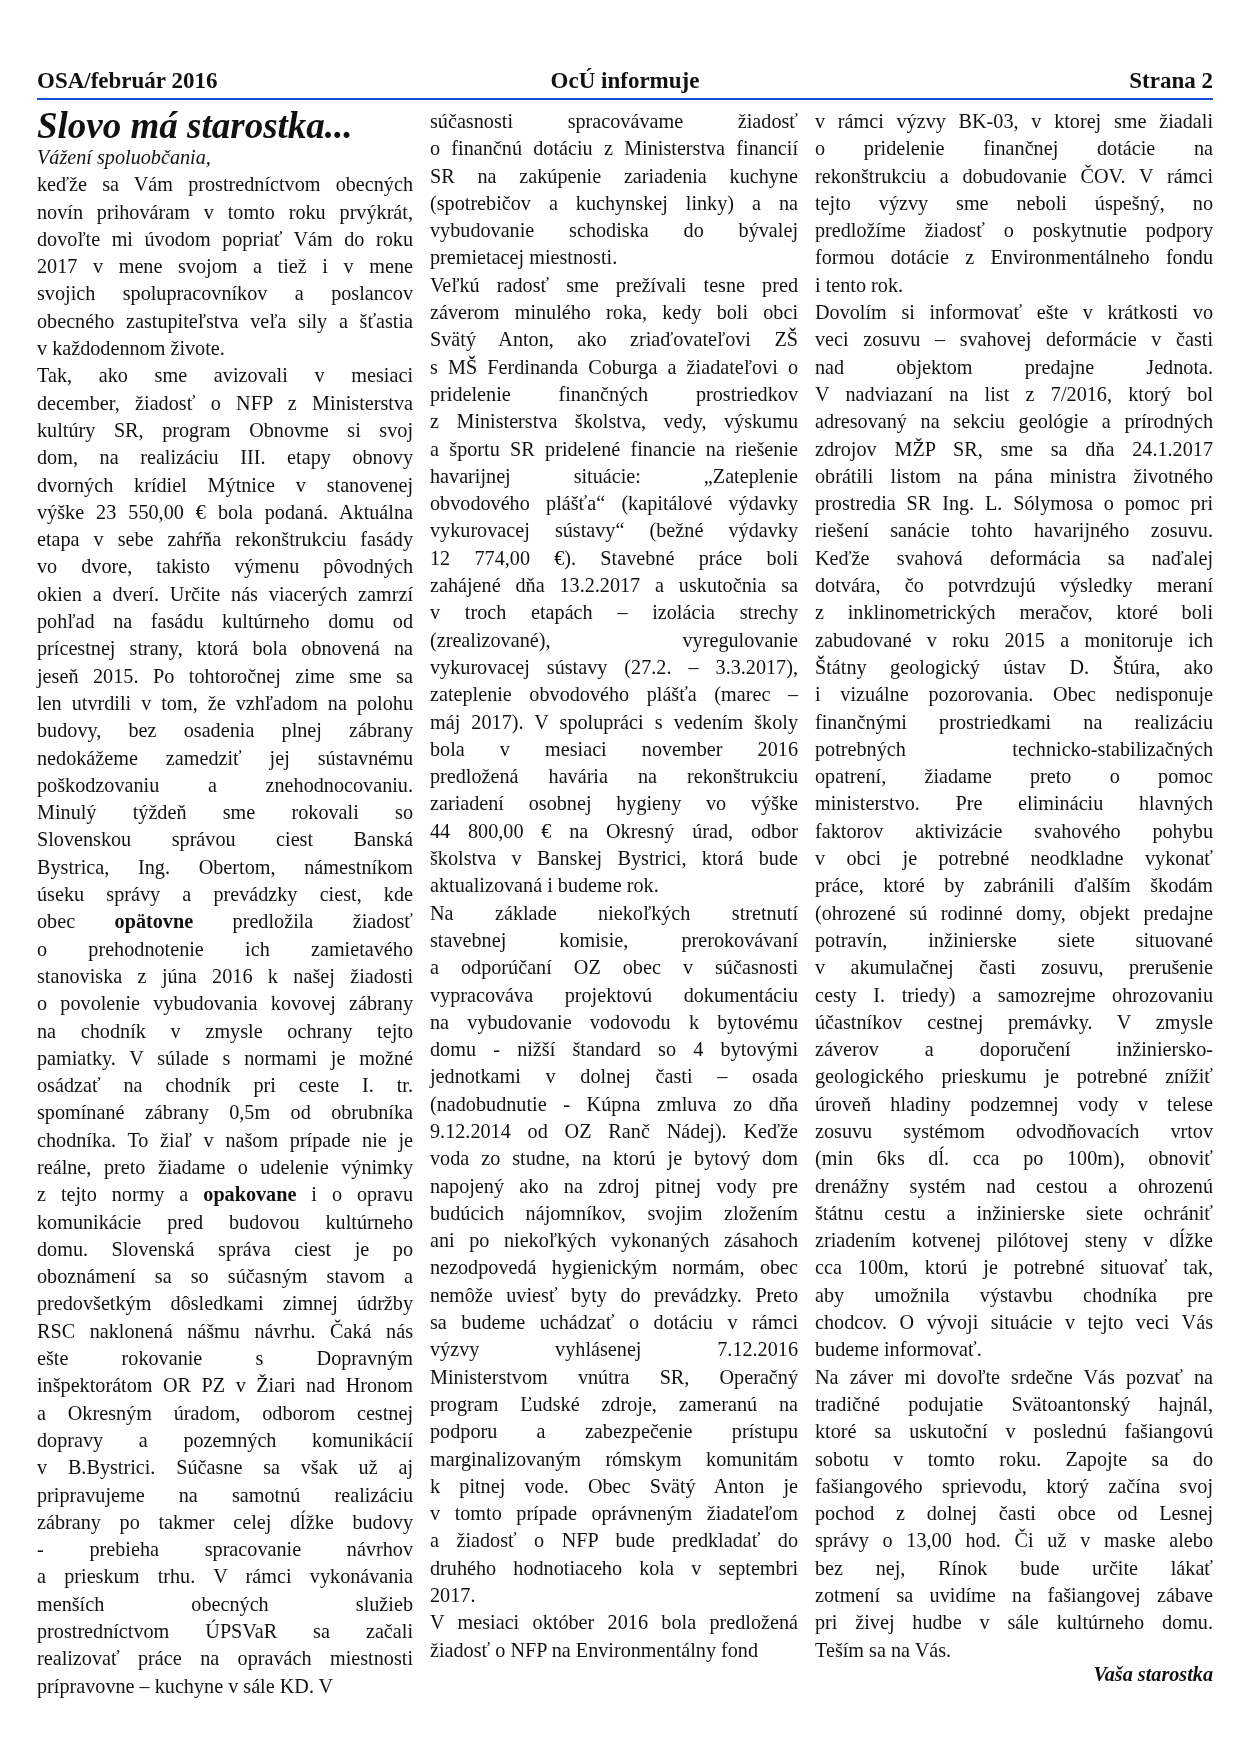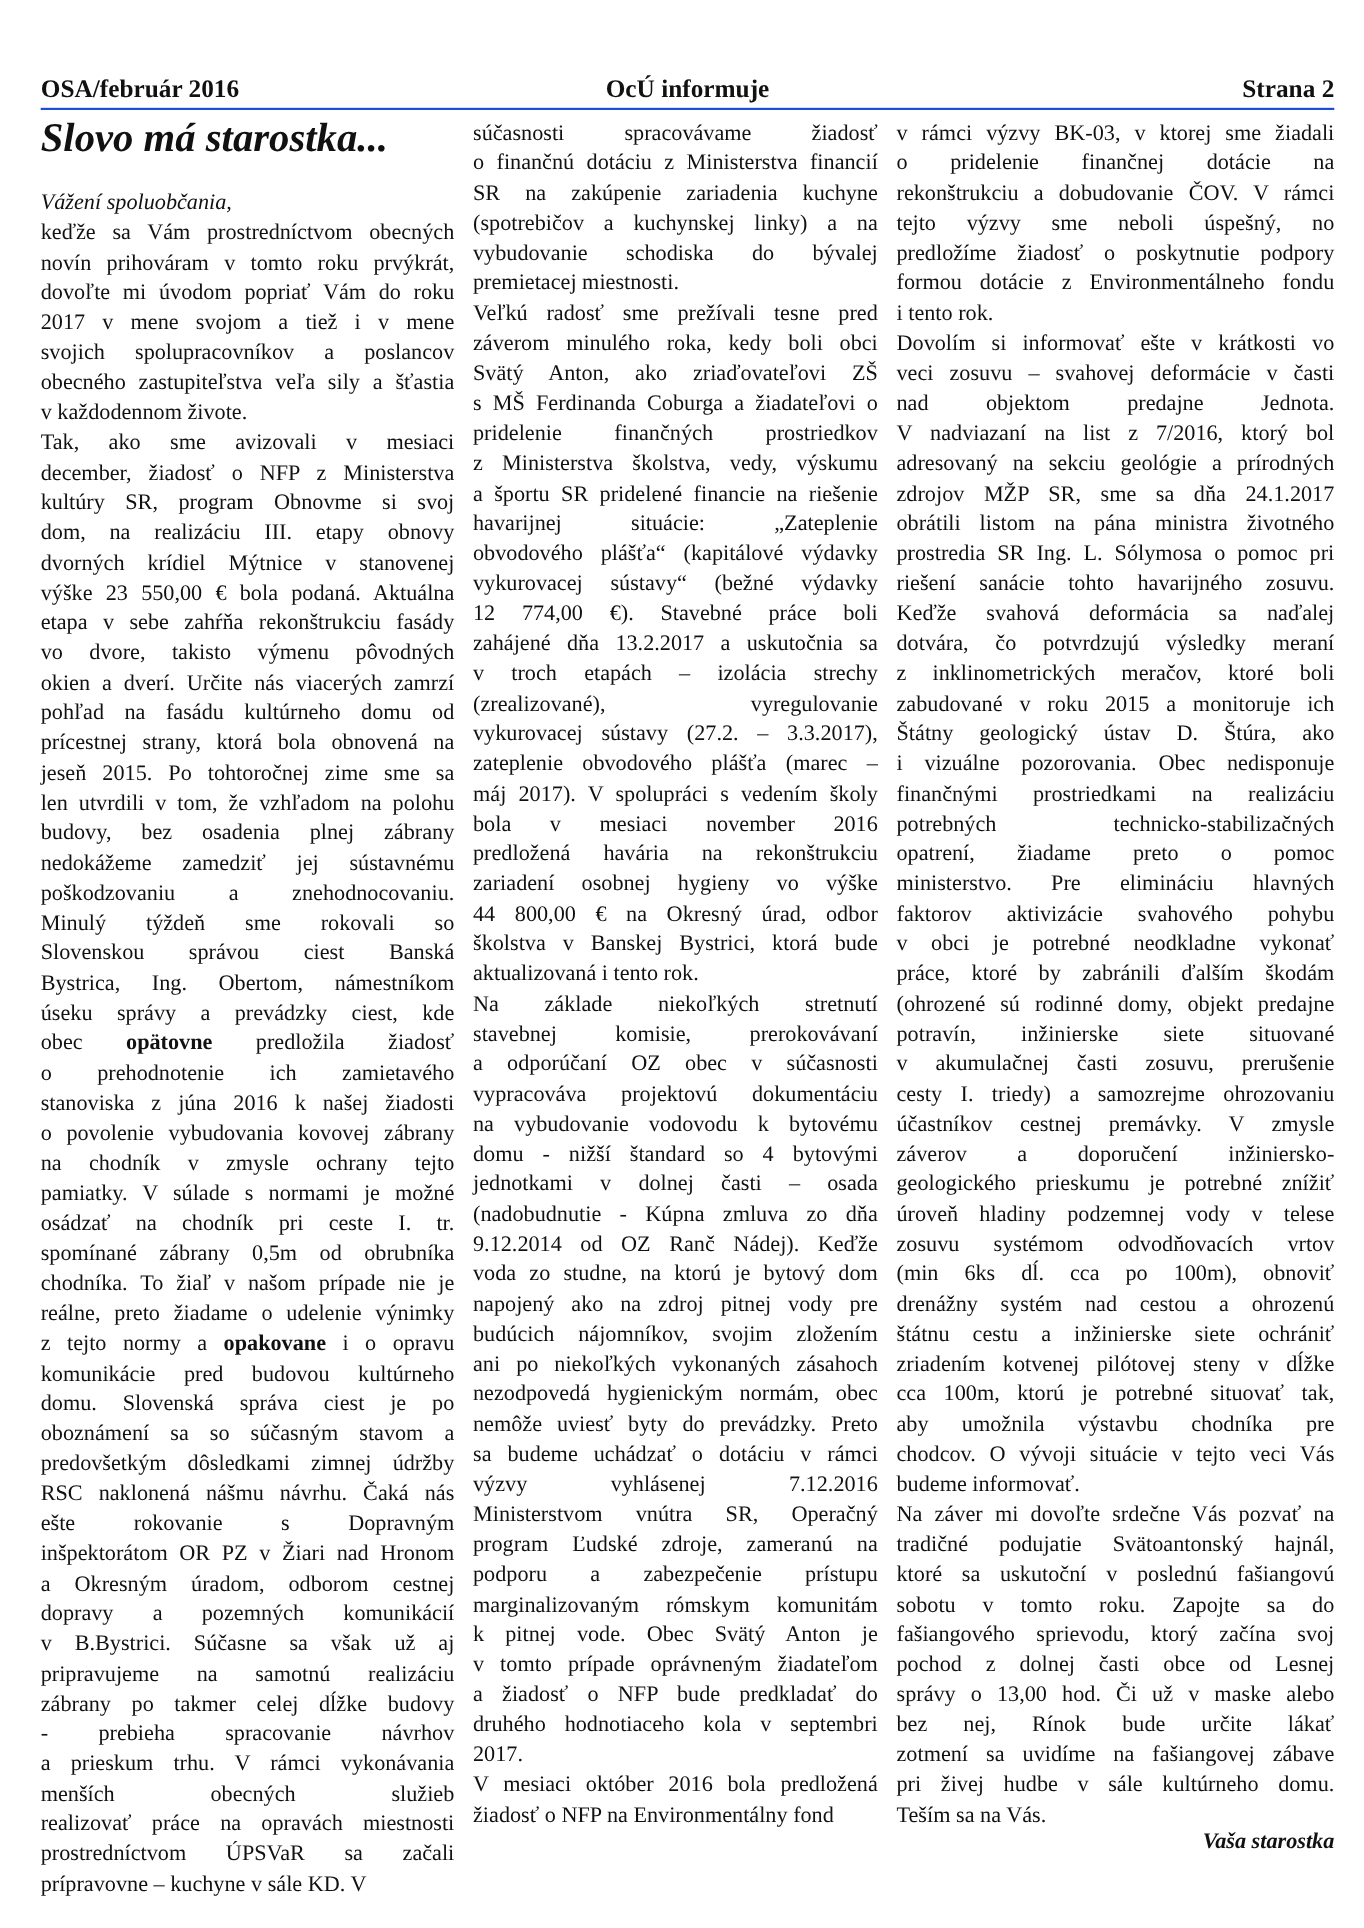--- a/index.html
+++ b/index.html
@@ -11,21 +11,21 @@
   .h-left { left:0; }
   .h-center { left:0; width:100%; text-align:center; }
   .h-right { right:0; }
   .col { position:absolute; top:108px; font-size:20.2px; line-height:27.3px; }
   .col-left { left:37px; width:376px; }
   .col-mid { left:430px; width:368px; }
   .col-right { left:815px; width:398px; }
   .ln { display:block; height:27.3px; white-space:nowrap; text-align:justify; text-align-last:justify; }
   .ln.last { text-align-last:left; }
   .title { display:block; font-weight:bold; font-style:italic; font-size:37px; line-height:36px; height:36px; }
-  .greet { display:block; font-style:italic; height:27.3px;margin-top:27px; }
+  .greet { display:block; font-style:italic; height:27.3px; }
   .sig { font-weight:bold; font-style:italic; float:right;margin-top:24px; }
   b { font-weight:bold;margin-top:21px; }
 </style>
 </head>
 <body>
 
 <div class="header">
   <span class="h-left">OSA/február 2016</span>
   <span class="h-center">OcÚ informuje</span>
   <span class="h-right">Strana 2</span>
@@ -81,22 +81,22 @@
       <span class="ln">ešte rokovanie s Dopravným</span>
       <span class="ln">inšpektorátom OR PZ v Žiari nad Hronom</span>
       <span class="ln">a Okresným úradom, odborom cestnej</span>
       <span class="ln">dopravy a pozemných komunikácií</span>
       <span class="ln">v B.Bystrici. Súčasne sa však už aj</span>
       <span class="ln">pripravujeme na samotnú realizáciu</span>
       <span class="ln">zábrany po takmer celej dĺžke budovy</span>
       <span class="ln">- prebieha spracovanie návrhov</span>
       <span class="ln">a prieskum trhu. V rámci vykonávania</span>
       <span class="ln">menších obecných služieb</span>
+      <span class="ln">prostredníctvom ÚPSVaR sa začali</span>
       <span class="ln">realizovať práce na opravách miestnosti</span>
-      <span class="ln">prostredníctvom ÚPSVaR sa začali</span>
       <span class="ln last">prípravovne – kuchyne v sále KD. V</span>
     </div>
 </div>
 
 <div class="col col-mid">
   <div class="lines">
       <span class="ln">súčasnosti spracovávame žiadosť</span>
       <span class="ln">o finančnú dotáciu z Ministerstva financií</span>
       <span class="ln">SR na zakúpenie zariadenia kuchyne</span>
       <span class="ln">(spotrebičov a kuchynskej linky) a na</span>
@@ -117,21 +117,21 @@
       <span class="ln">v troch etapách – izolácia strechy</span>
       <span class="ln">(zrealizované), vyregulovanie</span>
       <span class="ln">vykurovacej sústavy (27.2. – 3.3.2017),</span>
       <span class="ln">zateplenie obvodového plášťa (marec –</span>
       <span class="ln">máj 2017). V spolupráci s vedením školy</span>
       <span class="ln">bola v mesiaci november 2016</span>
       <span class="ln">predložená havária na rekonštrukciu</span>
       <span class="ln">zariadení osobnej hygieny vo výške</span>
       <span class="ln">44 800,00 € na Okresný úrad, odbor</span>
       <span class="ln">školstva v Banskej Bystrici, ktorá bude</span>
-      <span class="ln last">aktualizovaná i tento rok.</span>
+      <span class="ln last">aktualizovaná i budeme rok.</span>
       <span class="ln">Na základe niekoľkých stretnutí</span>
       <span class="ln">stavebnej komisie, prerokovávaní</span>
       <span class="ln">a odporúčaní OZ obec v súčasnosti</span>
       <span class="ln">vypracováva projektovú dokumentáciu</span>
       <span class="ln">na vybudovanie vodovodu k bytovému</span>
       <span class="ln">domu - nižší štandard so 4 bytovými</span>
       <span class="ln">jednotkami v dolnej časti – osada</span>
       <span class="ln">(nadobudnutie - Kúpna zmluva zo dňa</span>
       <span class="ln">9.12.2014 od OZ Ranč Nádej). Keďže</span>
       <span class="ln">voda zo studne, na ktorú je bytový dom</span>

